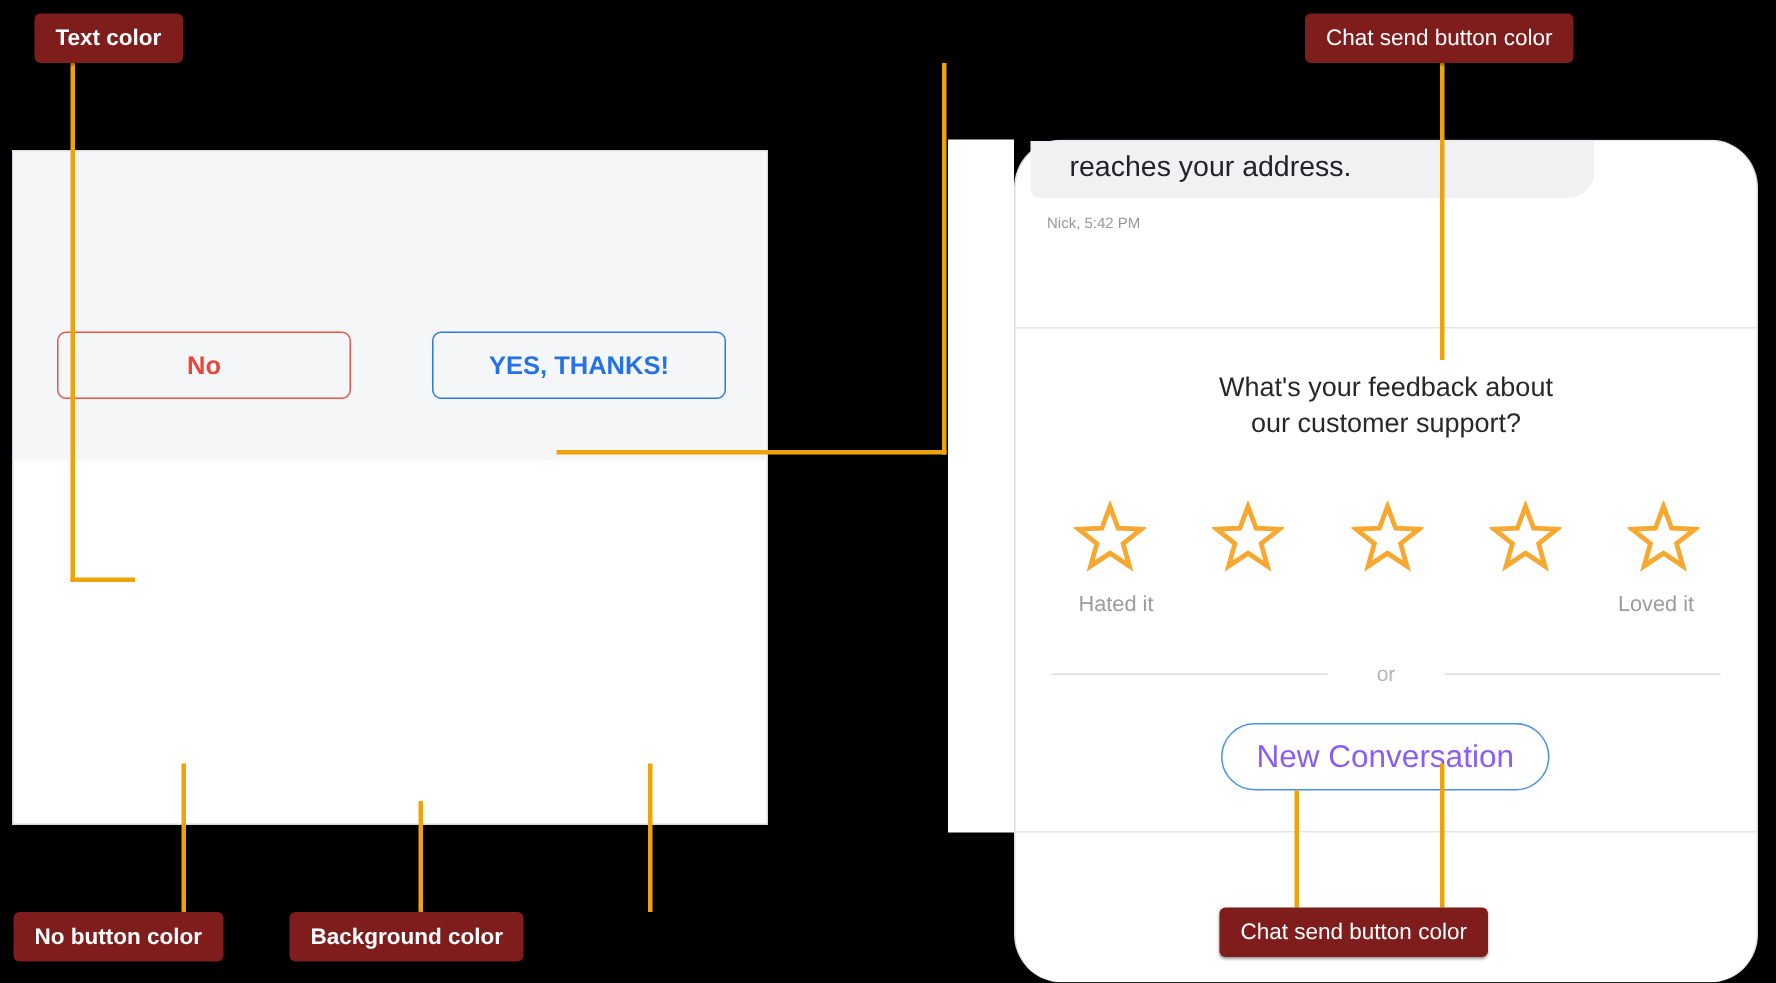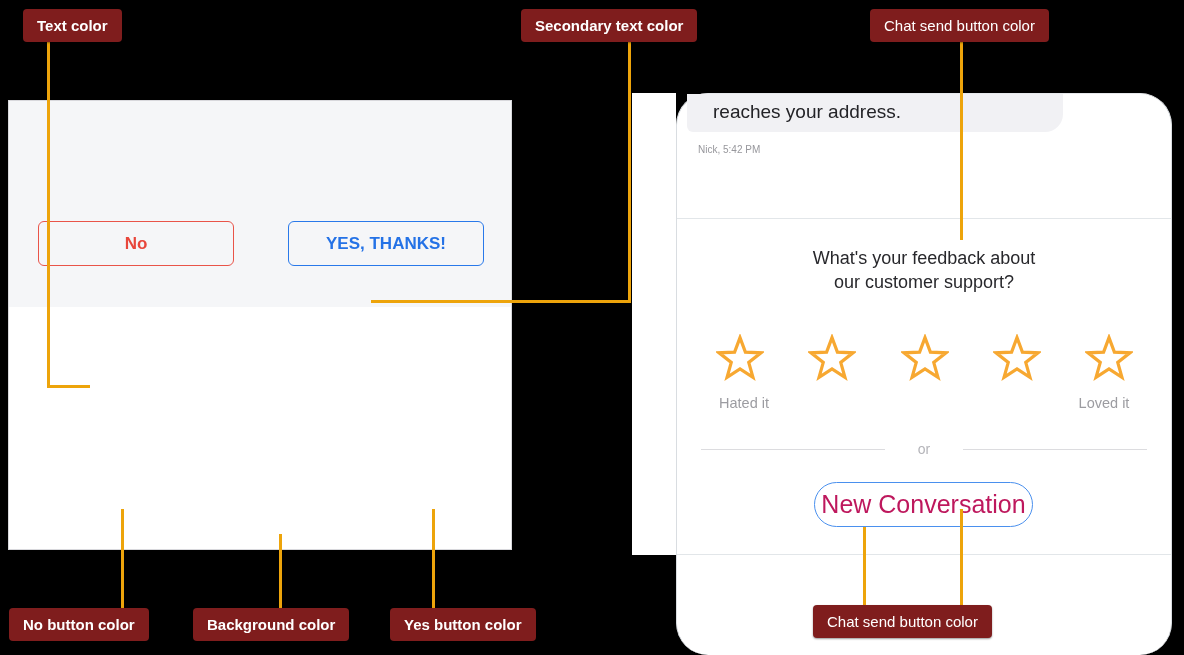--- a/index.html
+++ b/index.html
@@ -58,22 +58,22 @@
   .star-label{position:absolute;top:176px;width:106px;font-size:14.5px;color:#9c9ca1;
     text-align:center;}
   .label-hated{left:14px;}
   .label-loved{left:374px;}
   .or-line{position:absolute;top:230px;width:184px;height:1px;background:#dcdcdf;}
   .or-line-l{left:24px;} .or-line-r{left:286px;}
   .or-text{position:absolute;left:0;top:222px;width:100%;text-align:center;
     font-size:14px;color:#b4b4b9;}
   .btn-new-conv{
     position:absolute;left:137px;top:263px;width:219px;height:45px;box-sizing:border-box;
-    background:#fff;border:1.5px solid #4a90ee;border-radius:23px;color:#be185d;
-    font-size:25px;font-family:"Liberation Sans",sans-serif;cursor:pointer;
+    background:#fff;border:1.5px solid #4a90ee;border-radius:23px;color:#8b5cf6;
+    font-size:21px;font-family:"Liberation Sans",sans-serif;cursor:pointer;
   }
   
   .aline{position:absolute;background:#eda40b;z-index:10;}
   .l-text-v{left:47px;top:42px;width:3px;height:346px;}
   .l-text-h{left:47px;top:385px;width:43px;height:3px;}
   .l-sec-v{left:628px;top:42px;width:3px;height:261px;}
   .l-sec-h{left:371px;top:300px;width:260px;height:3px;}
   .l-send-top{left:960px;top:42px;width:3px;height:198px;}
   .l-no{left:121px;top:509px;width:3px;height:99px;}
   .l-bg{left:279px;top:534px;width:3px;height:74px;}
@@ -159,20 +159,18 @@
   <div class="aline l-sec-v"></div>
   <div class="aline l-sec-h"></div>
   <div class="aline l-send-top"></div>
   <div class="aline l-no"></div>
   <div class="aline l-bg"></div>
   <div class="aline l-yes"></div>
   <div class="aline l-nc-left"></div>
   <div class="aline l-nc-right"></div>
 
   <div class="tag tag-bold t-text">Text color</div>
-  <div class="tag tag-bold t-sec">Secondary text color</div>
   <div class="tag t-send-top">Chat send button color</div>
   <div class="tag tag-semi t-no">No button color</div>
   <div class="tag tag-semi t-bg">Background color</div>
-  <div class="tag tag-semi t-yes">Yes button color</div>
   <div class="tag t-send-bottom">Chat send button color</div>
 
 </div>
 
 </body></html>

